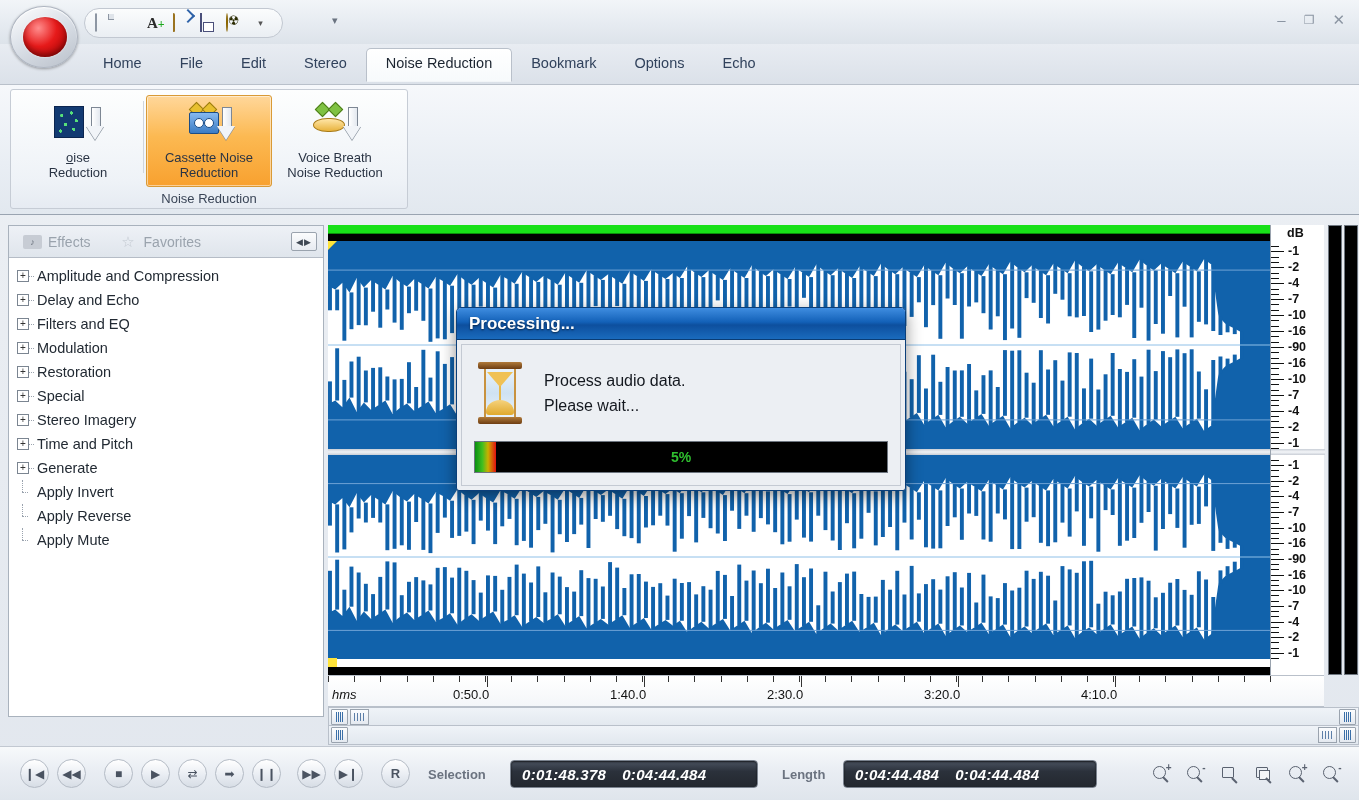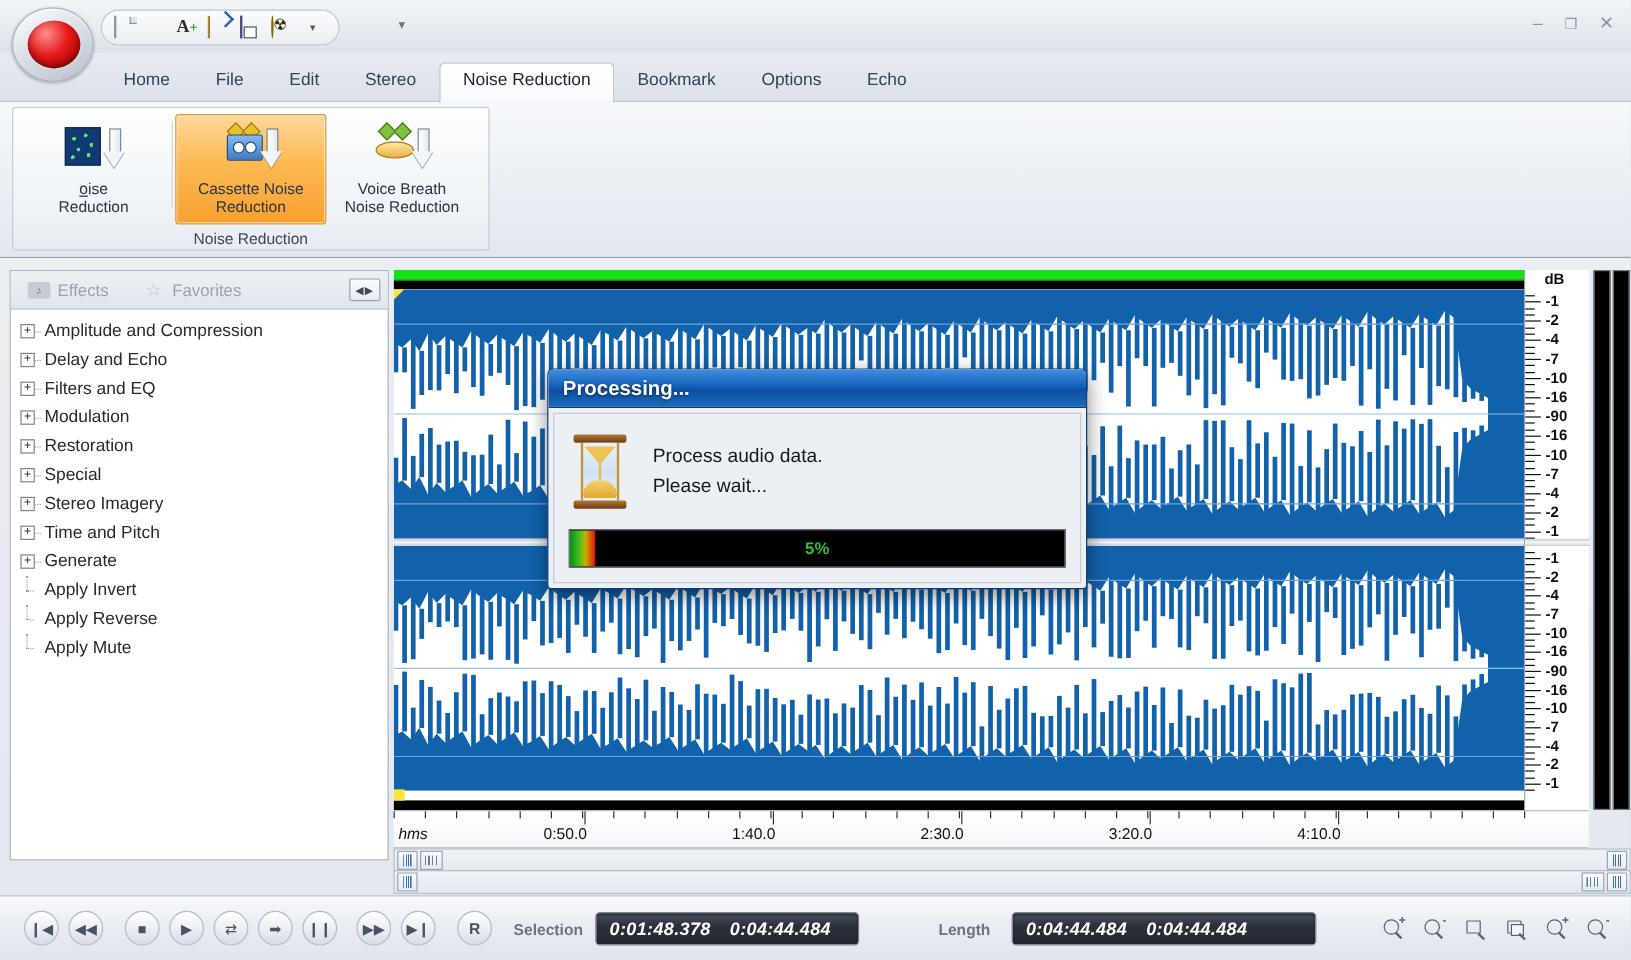--- a/index.html
+++ b/index.html
@@ -89,21 +89,21 @@
   .wbtns { position:absolute; right:14px; top:12px; display:flex; gap:18px; align-items:center;}
   .wbtn { color:#8b95a2; font-size:15px; line-height:16px; cursor:default; }
   .wbtn.sq { font-size:12px; }
 
   
   .tabstrip {
     position:absolute; left:0; top:44px; width:1359px; height:41px;
     background: linear-gradient(180deg,#e8ecf2 0%,#dbe1e9 100%);
     border-bottom:1px solid #b9c0ca;
   }
-  .tabs { position:absolute; left:84px; top:0; display:flex; height:41px; align-items:flex-end;}
+  .tabs { position:absolute; left:84px; top:0; display:flex; height:41px; align-items:center;}
   .tab {
     padding: 6px 19px 10px 19px; font-size:14.5px; color:#31425c;
     cursor:default; position:relative; white-space:nowrap;
   }
   .tab.active {
     background: linear-gradient(180deg,#ffffff 0%,#f7fafc 100%);
     border:1px solid #b9c0ca; border-bottom:1px solid #f2f5f8;
     border-radius:5px 5px 0 0; color:#1b2430;
     margin-bottom:-1px; z-index:5;
   }
@@ -1487,21 +1487,21 @@
         <div class="tbtn" style="left: 141px;">▶</div>
         <div class="tbtn" style="left: 178px;">⇄</div>
         <div class="tbtn" style="left: 215px;">➡</div>
         <div class="tbtn" style="left: 252px;">❙❙</div>
         <div class="tbtn" style="left: 297px;">▶▶</div>
         <div class="tbtn" style="left: 334px;">▶❙</div>
         <div class="tbtn r" style="left: 381px;">R</div>
       </div>
 
     <div class="lbl-small" style="left:428px">Selection</div>
-    <div class="timebox" style="left:496px; width:220px">
+    <div class="timebox" style="left:510px; width:248px">
       <span>0:01:48.378</span>
       <span>0:04:44.484</span>
     </div>
 
     <div class="lbl-small" style="left:782px">Length</div>
     <div class="timebox" style="left:843px; width:254px">
       <span>0:04:44.484</span>
       <span>0:04:44.484</span>
     </div>
 

